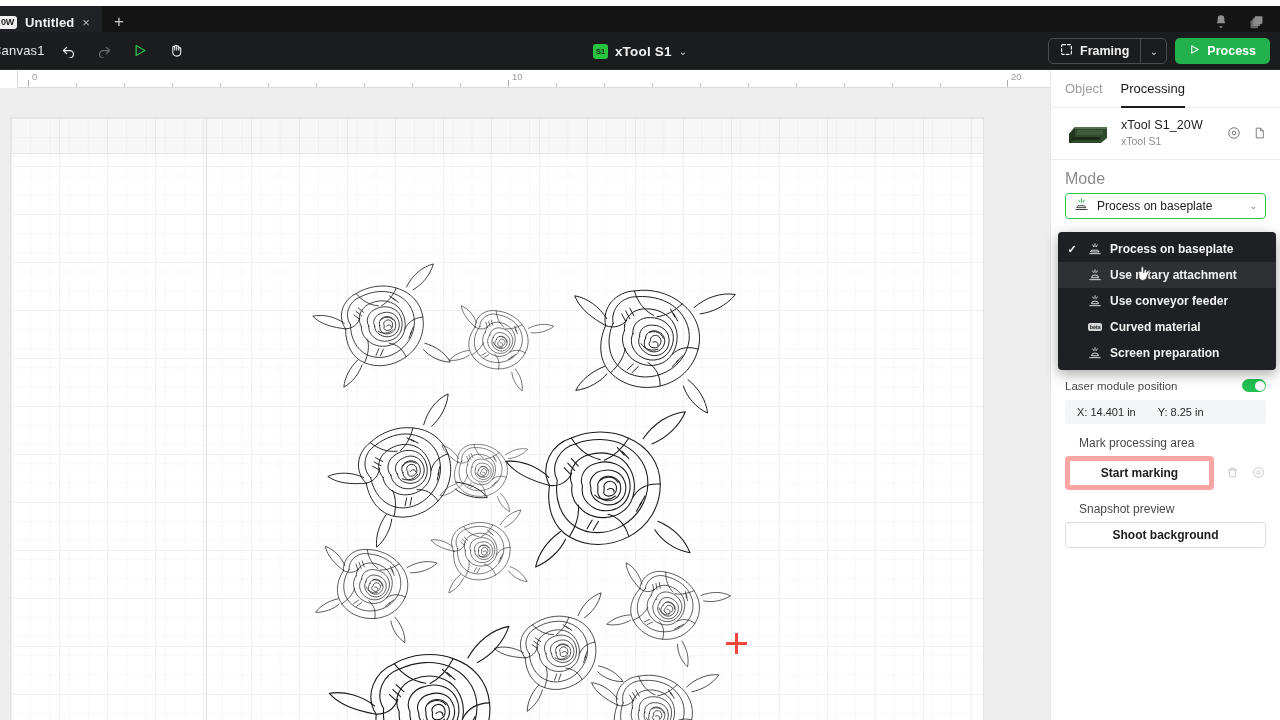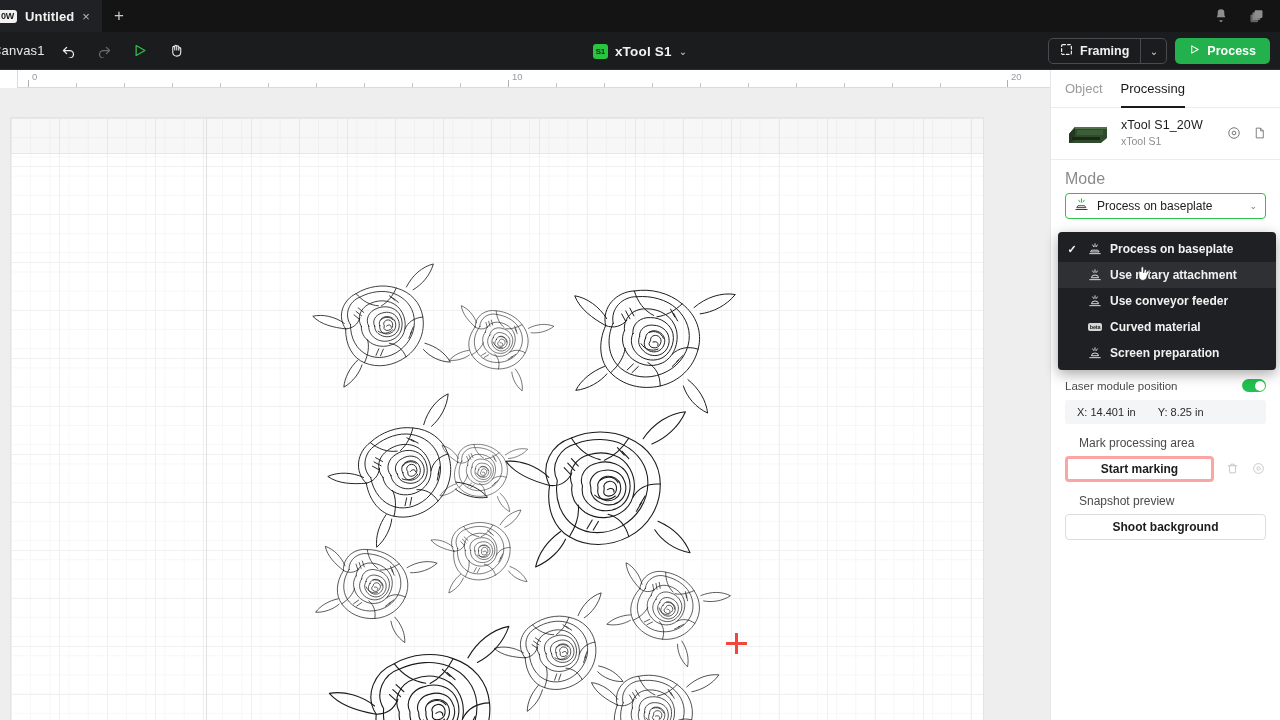--- a/index.html
+++ b/index.html
@@ -6,21 +6,21 @@
   html, body {
     width: 1280px; height: 720px;
     overflow: hidden;
     font-family: "Liberation Sans", sans-serif;
     background: #ffffff;
   }
   #app { position: relative; width: 1280px; height: 720px; }
 
   
   .tabbar {
-    position: absolute; top: 0; left: 0; width: 1280px; height: 32px;
+    position: absolute; top: 6px; left: 0; width: 1280px; height: 32px;
     background: #141414;
     display: flex; align-items: stretch;
   }
   .tab {
     display: flex; align-items: center; gap: 8px;
     padding: 0 12px 0 4px;
     background: #202124;
     height: 32px;
     min-width: 96px;
   }
@@ -247,21 +247,21 @@
     width: 10px; height: 10px; border-radius: 50%; background: #fff;
   }
   .coord-box {
     margin: 0 14px; height: 24px; background: #f4f5f7; border-radius: 3px;
     display: flex; align-items: center; gap: 22px; padding: 0 12px;
     font-size: 11px; color: #2c2c2c;
   }
   .sublabel { font-size: 12px; color: #4a4a4a; padding: 12px 14px 6px 14px; margin-left: 14px; }
   .btn-row { display: flex; align-items: center; gap: 12px; padding: 0 14px; }
   .ghost-btn {
-    flex: 1; height: 26px; border: 3px solid #fca5a5; border-radius: 4px;
+    flex: 1; height: 34px; border: 5px solid #fca5a5; border-radius: 4px;
     background: #fff; display: flex; align-items: center; justify-content: center;
     font-size: 12px; font-weight: 700; color: #1c1c1c; cursor: pointer;
   }
   .small-icon { width: 14px; height: 14px; color: #c4c4c4; cursor: pointer; display: flex; }
   .full-btn {
     margin: 0 14px; height: 26px; border: 1px solid #dcdcdc; border-radius: 4px;
     background: #fff; display: flex; align-items: center; justify-content: center;
     font-size: 12px; font-weight: 700; color: #1c1c1c; cursor: pointer;
   }
 </style>

